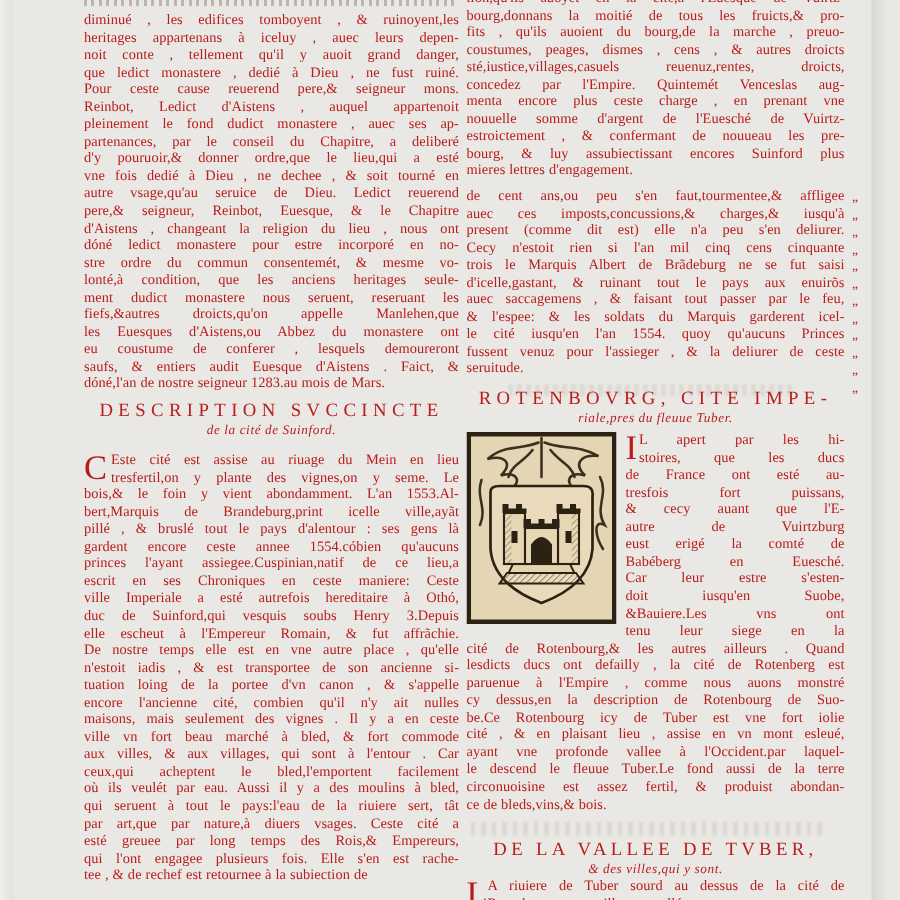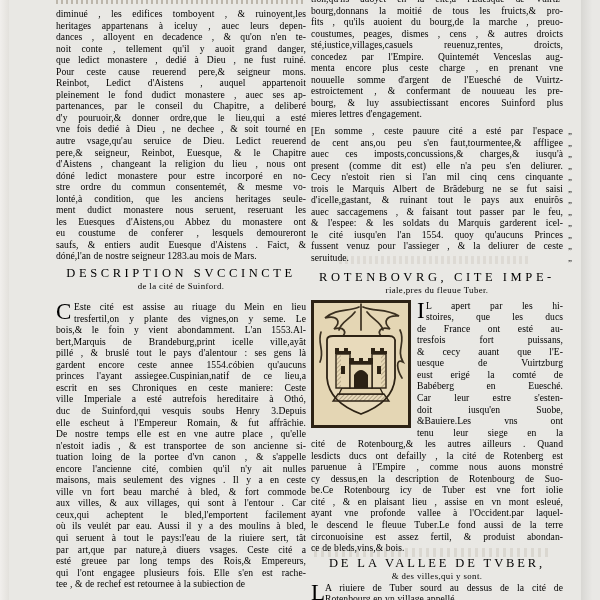--- a/index.html
+++ b/index.html
@@ -17,36 +17,36 @@
       radial-gradient(190px 300px at 560px 210px, rgba(190,150,97,.30), rgba(190,150,97,0) 70%),
       radial-gradient(120px 150px at 545px 70px, rgba(196,158,106,.25), rgba(196,158,106,0) 72%),
       radial-gradient(140px 160px at 555px 520px, rgba(190,152,100,.22), rgba(190,152,100,0) 70%),
       radial-gradient(200px 120px at 120px 600px, rgba(176,144,96,.18), rgba(176,144,96,0) 75%),
       linear-gradient(90deg, #dfd0ad 0px, #e8dcbe 22px, #ead FBC 0),
       linear-gradient(90deg, rgba(120,95,60,.18) 0, rgba(120,95,60,0) 14px),
       linear-gradient(270deg, rgba(140,110,70,.30) 0, rgba(140,110,70,0) 10px),
       linear-gradient(0deg, rgba(130,104,66,.12) 0, rgba(130,104,66,0) 18px),
       linear-gradient(180deg, rgba(130,104,66,.10) 0, rgba(130,104,66,0) 14px),
       linear-gradient(#e8dbbc,#e6d8b8);
-    color:#000000;
+    color:#b91c1c;
   }
   .col{position:absolute;}
   .col-left{left:47px;top:8px;width:250px;}
   .col-right{left:302px;top:-7px;width:252px;}
   .ln{
     height:11.55px;line-height:11.6px;font-size:9.6px;
     text-align:justify;text-align-last:justify;
     letter-spacing:.05px;word-spacing:.2px;white-space:nowrap;
   }
   .ln.flush{text-align-last:left;}
   .para{position:relative;}
   .h-caps{font-size:12.5px;line-height:15px;letter-spacing:3.6px;text-align:center;white-space:nowrap;}
   .h-caps.narrowsp{letter-spacing:2.9px;}
-  .h-sub{font-size:8.8px;line-height:11px;text-align:center;letter-spacing:.4px;}
-  .mt2{margin-top:2px;}.mt4{margin-top:4px;}.mt5{margin-top:5px;}.mt6{margin-top:6px;font-family:Liberation Serif, serif;}.mt9{margin-top:9px;}
+  .h-sub{font-style:italic;font-size:8.8px;line-height:11px;text-align:center;letter-spacing:.4px;}
+  .mt2{margin-top:17px;}.mt4{margin-top:4px;}.mt5{margin-top:5px;}.mt6{margin-top:6px;font-family:Liberation Serif, serif;}.mt9{margin-top:9px;}
   .dropcap{position:absolute;left:0;top:0;font-size:23px;line-height:22px;font-weight:normal;}
   .quoted .marks{position:absolute;left:100%;top:1px;width:14px;padding-left:5px;}
   .qmark{height:11.55px;line-height:11.6px;font-size:9px;letter-spacing:-1px;}
   .figrow{display:flex;gap:6px;align-items:flex-start;}
   .woodcut{width:100px;height:128px;flex:0 0 auto;}
   .wraptext{flex:1;min-width:0;position:relative;}
   .smudge{position:absolute;pointer-events:none;}
   .smudge.glyph-tops{
     left:47px;top:0;width:250px;height:4px;opacity:.30;filter:blur(.4px);
     background:repeating-linear-gradient(90deg,#57452c 0 2px,transparent 2px 5px);
@@ -69,36 +69,36 @@
 <div class="page">
 
   <div class="smudge glyph-tops"></div>
   <div class="smudge bleed1"></div>
   <div class="smudge bleed2"></div>
 
   <div class="col col-left">
     <div class="para">
         <div class="ln">diminué , les edifices tomboyent , &amp; ruinoyent,les</div>
         <div class="ln">heritages appartenans à iceluy , auec leurs depen-</div>
-        <div class="ln">dances , alloyent en decadence , &amp; qu'on n'en te-</div>
         <div class="ln">noit conte , tellement qu'il y auoit grand danger,</div>
         <div class="ln">que ledict monastere , dedié à Dieu , ne fust ruiné.</div>
         <div class="ln">Pour ceste cause reuerend pere,&amp; seigneur mons.</div>
         <div class="ln">Reinbot, Ledict d'Aistens , auquel appartenoit</div>
         <div class="ln">pleinement le fond dudict monastere , auec ses ap-</div>
         <div class="ln">partenances, par le conseil du Chapitre, a deliberé</div>
         <div class="ln">d'y pouruoir,&amp; donner ordre,que le lieu,qui a esté</div>
         <div class="ln">vne fois dedié à Dieu , ne dechee , &amp; soit tourné en</div>
         <div class="ln">autre vsage,qu'au seruice de Dieu. Ledict reuerend</div>
         <div class="ln">pere,&amp; seigneur, Reinbot, Euesque, &amp; le Chapitre</div>
         <div class="ln">d'Aistens , changeant la religion du lieu , nous ont</div>
         <div class="ln">dóné ledict monastere pour estre incorporé en no-</div>
         <div class="ln">stre ordre du commun consentemét, &amp; mesme vo-</div>
         <div class="ln">lonté,à condition, que les anciens heritages seule-</div>
         <div class="ln">ment dudict monastere nous seruent, reseruant les</div>
+        <div class="ln">fiefs,&amp;autres droicts,qu'on appelle Manlehen,que</div>
         <div class="ln">les Euesques d'Aistens,ou Abbez du monastere ont</div>
         <div class="ln">eu coustume de conferer , lesquels demoureront</div>
         <div class="ln">saufs, &amp; entiers audit Euesque d'Aistens . Faict, &amp;</div>
         <div class="ln flush">dóné,l'an de nostre seigneur 1283.au mois de Mars.</div>
       </div>
 
     <div class="h-caps mt4">DESCRIPTION SVCCINCTE</div>
     <div class="h-sub">de la cité de Suinford.</div>
 
     <div class="para mt9">
@@ -144,21 +144,20 @@
         <div class="ln">concedez par l'Empire. Quintemét Venceslas aug-</div>
         <div class="ln">menta encore plus ceste charge , en prenant vne</div>
         <div class="ln">nouuelle somme d'argent de l'Euesché de Vuirtz-</div>
         <div class="ln">estroictement , &amp; confermant de nouueau les pre-</div>
         <div class="ln">bourg, &amp; luy assubiectissant encores Suinford plus</div>
         <div class="ln flush">mieres lettres d'engagement.</div>
       </div>
 
     <div class="para quoted mt5">
       <div>
-          <div class="ln">[En somme , ceste pauure cité a esté par l'espace</div>
           <div class="ln">de cent ans,ou peu s'en faut,tourmentee,&amp; affligee</div>
           <div class="ln">auec ces imposts,concussions,&amp; charges,&amp; iusqu'à</div>
           <div class="ln">present (comme dit est) elle n'a peu s'en deliurer.</div>
           <div class="ln">Cecy n'estoit rien si l'an mil cinq cens cinquante</div>
           <div class="ln">trois le Marquis Albert de Brãdeburg ne se fut saisi</div>
           <div class="ln">d'icelle,gastant, &amp; ruinant tout le pays aux enuirõs</div>
           <div class="ln">auec saccagemens , &amp; faisant tout passer par le feu,</div>
           <div class="ln">&amp; l'espee: &amp; les soldats du Marquis garderent icel-</div>
           <div class="ln">le cité iusqu'en l'an 1554. quoy qu'aucuns Princes</div>
           <div class="ln">fussent venuz pour l'assieger , &amp; la deliurer de ceste</div>
@@ -224,21 +223,21 @@
         </svg>
       </div>
       <div class="wraptext">
         <span class="dropcap">I</span>
         <div>
             <div class="ln" style="padding-left: 9px;">L apert par les hi-</div>
             <div class="ln" style="padding-left: 9px;">stoires, que les ducs</div>
             <div class="ln">de France ont esté au-</div>
             <div class="ln">tresfois fort puissans,</div>
             <div class="ln">&amp; cecy auant que l'E-</div>
-            <div class="ln">uesque de Vuirtzburg</div>
+            <div class="ln">autre de Vuirtzburg</div>
             <div class="ln">eust erigé la comté de</div>
             <div class="ln">Babéberg en Euesché.</div>
             <div class="ln">Car leur estre s'esten-</div>
             <div class="ln">doit iusqu'en Suobe,</div>
             <div class="ln">&amp;Bauiere.Les vns ont</div>
             <div class="ln">tenu leur siege en la</div>
           </div>
       </div>
     </div>
 

